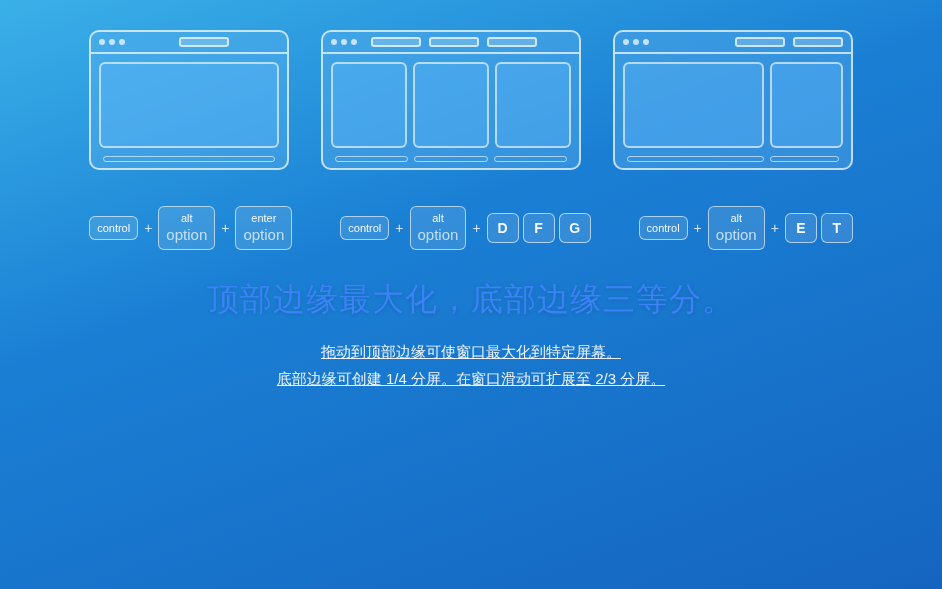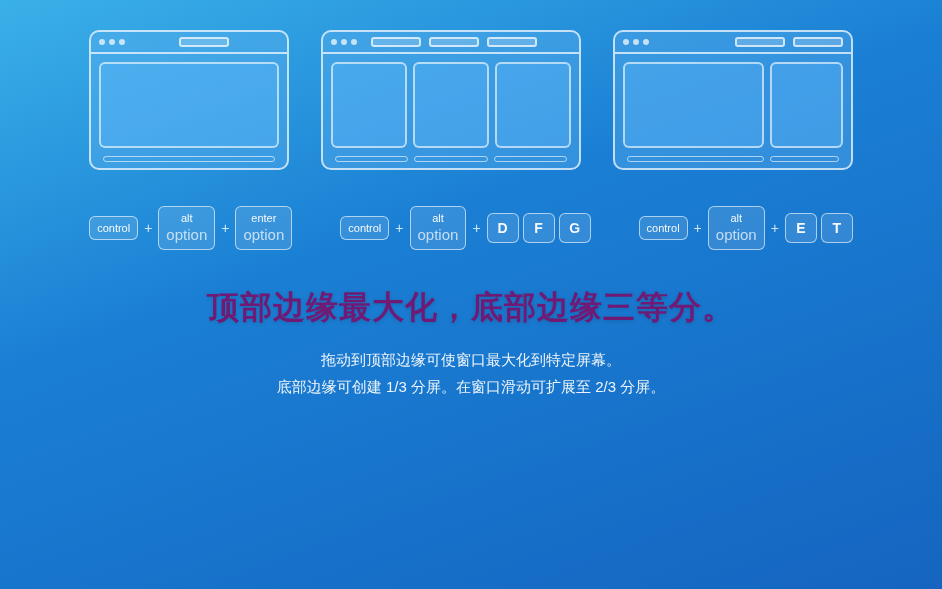--- a/index.html
+++ b/index.html
@@ -101,21 +101,21 @@
       border: 1.5px solid rgba(255,255,255,0.6);
       border-radius: 3px;
     }
 
     
     .shortcuts {
       display: flex;
       align-items: center;
       justify-content: center;
       gap: 48px;
-      margin-bottom: 36px;
+      margin-bottom: 28px;
     }
 
     .shortcut-group {
       display: flex;
       align-items: center;
       gap: 4px;
     }
 
     .key {
       background: rgba(255,255,255,0.12);
@@ -151,32 +151,33 @@
     }
 
     
     .text-section {
       text-align: center;
       color: white;
     }
 
     .main-title {
       font-size: 32px;
-      font-weight: 700;
-      color: #701a75;
+      font-weight: 400;
+      color: #3b82f6;
       letter-spacing: 1px;
       margin-bottom: 16px;
       text-shadow: 0 1px 4px rgba(0,0,0,0.15);
     }
 
     .sub-text {
       font-size: 15px;
       color: rgba(255,255,255,0.92);
       line-height: 1.8;
       font-weight: 400;
+      text-decoration: underline;
     }
   </style>
 </head>
 <body>
 
 <div class="illustrations">
 
   <div class="laptop laptop-single">
     <div class="laptop-bar">
       <div class="dot"></div>
@@ -273,15 +274,15 @@
     <div class="key key-letter">E</div>
     <div class="key key-letter">T</div>
   </div>
 
 </div>
 
 <div class="text-section">
   <div class="main-title">顶部边缘最大化，底部边缘三等分。</div>
   <div class="sub-text">
     <span>拖动到顶部边缘可使窗口最大化到特定屏幕。</span><br>
-    <span>底部边缘可创建 1/3 分屏。在窗口滑动可扩展至 2/3 分屏。</span>
+    <span>底部边缘可创建 1/4 分屏。在窗口滑动可扩展至 2/3 分屏。</span>
   </div>
 </div>
 
 </body></html>

